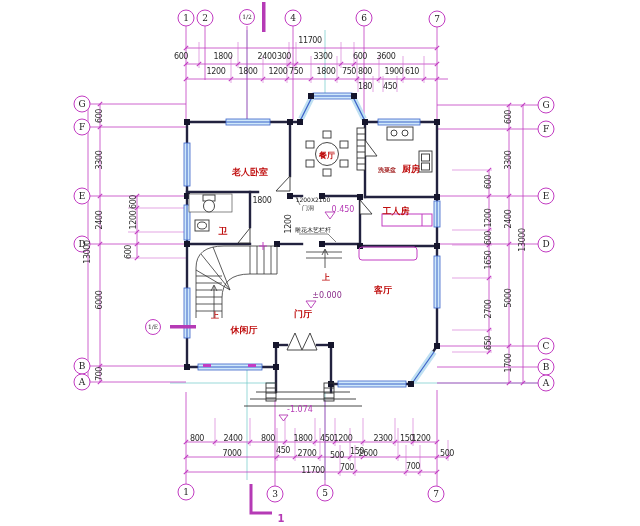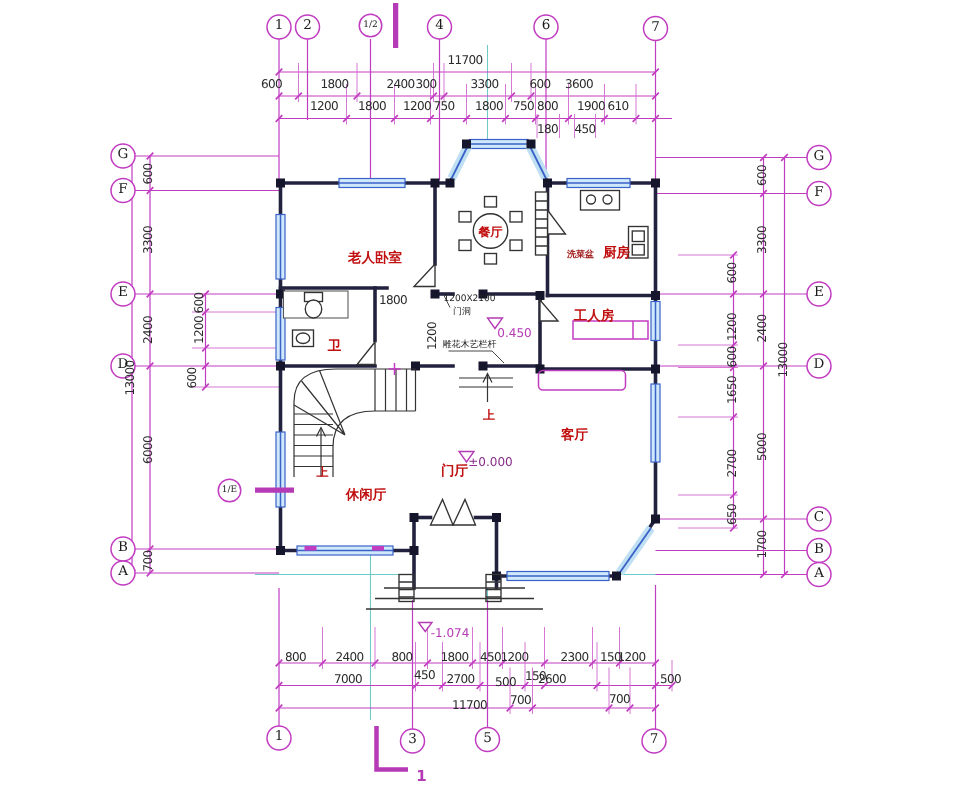--- a/index.html
+++ b/index.html
@@ -11,21 +11,21 @@
   .dim.v{transform:translate(-50%,-50%) rotate(-90deg);}
   .axc{position:absolute;width:15px;height:15px;border:1.3px solid #c23cc2;border-radius:50%;
        background:#fff;color:#1b1b1b;font-size:9px;font-family:"DejaVu Serif",serif;
        display:flex;align-items:center;justify-content:center;
        transform:translate(-50%,-50%);line-height:1;}
   .axc.sm{font-size:6px;width:14px;height:14px;}
   .room{position:absolute;color:#c01010;font-weight:bold;font-size:9px;white-space:nowrap;
         transform:translate(-50%,-50%);}
   .room.tiny{font-size:6px;font-weight:bold;color:#a32222;}
   .lvl{position:absolute;color:#b53ab5;font-size:8px;white-space:nowrap;
-       transform:translate(-50%,-50%);margin-top:13px;}
+       transform:translate(-50%,-50%);}
   .note{position:absolute;color:#222;font-size:6px;white-space:nowrap;
         transform:translate(-50%,-50%);}
   .sec{position:absolute;color:#b53ab5;font-size:10px;font-weight:bold;
        transform:translate(-50%,-50%);}
 </style>
 </head>
 <body>
 
 <div id="canvas">
 

